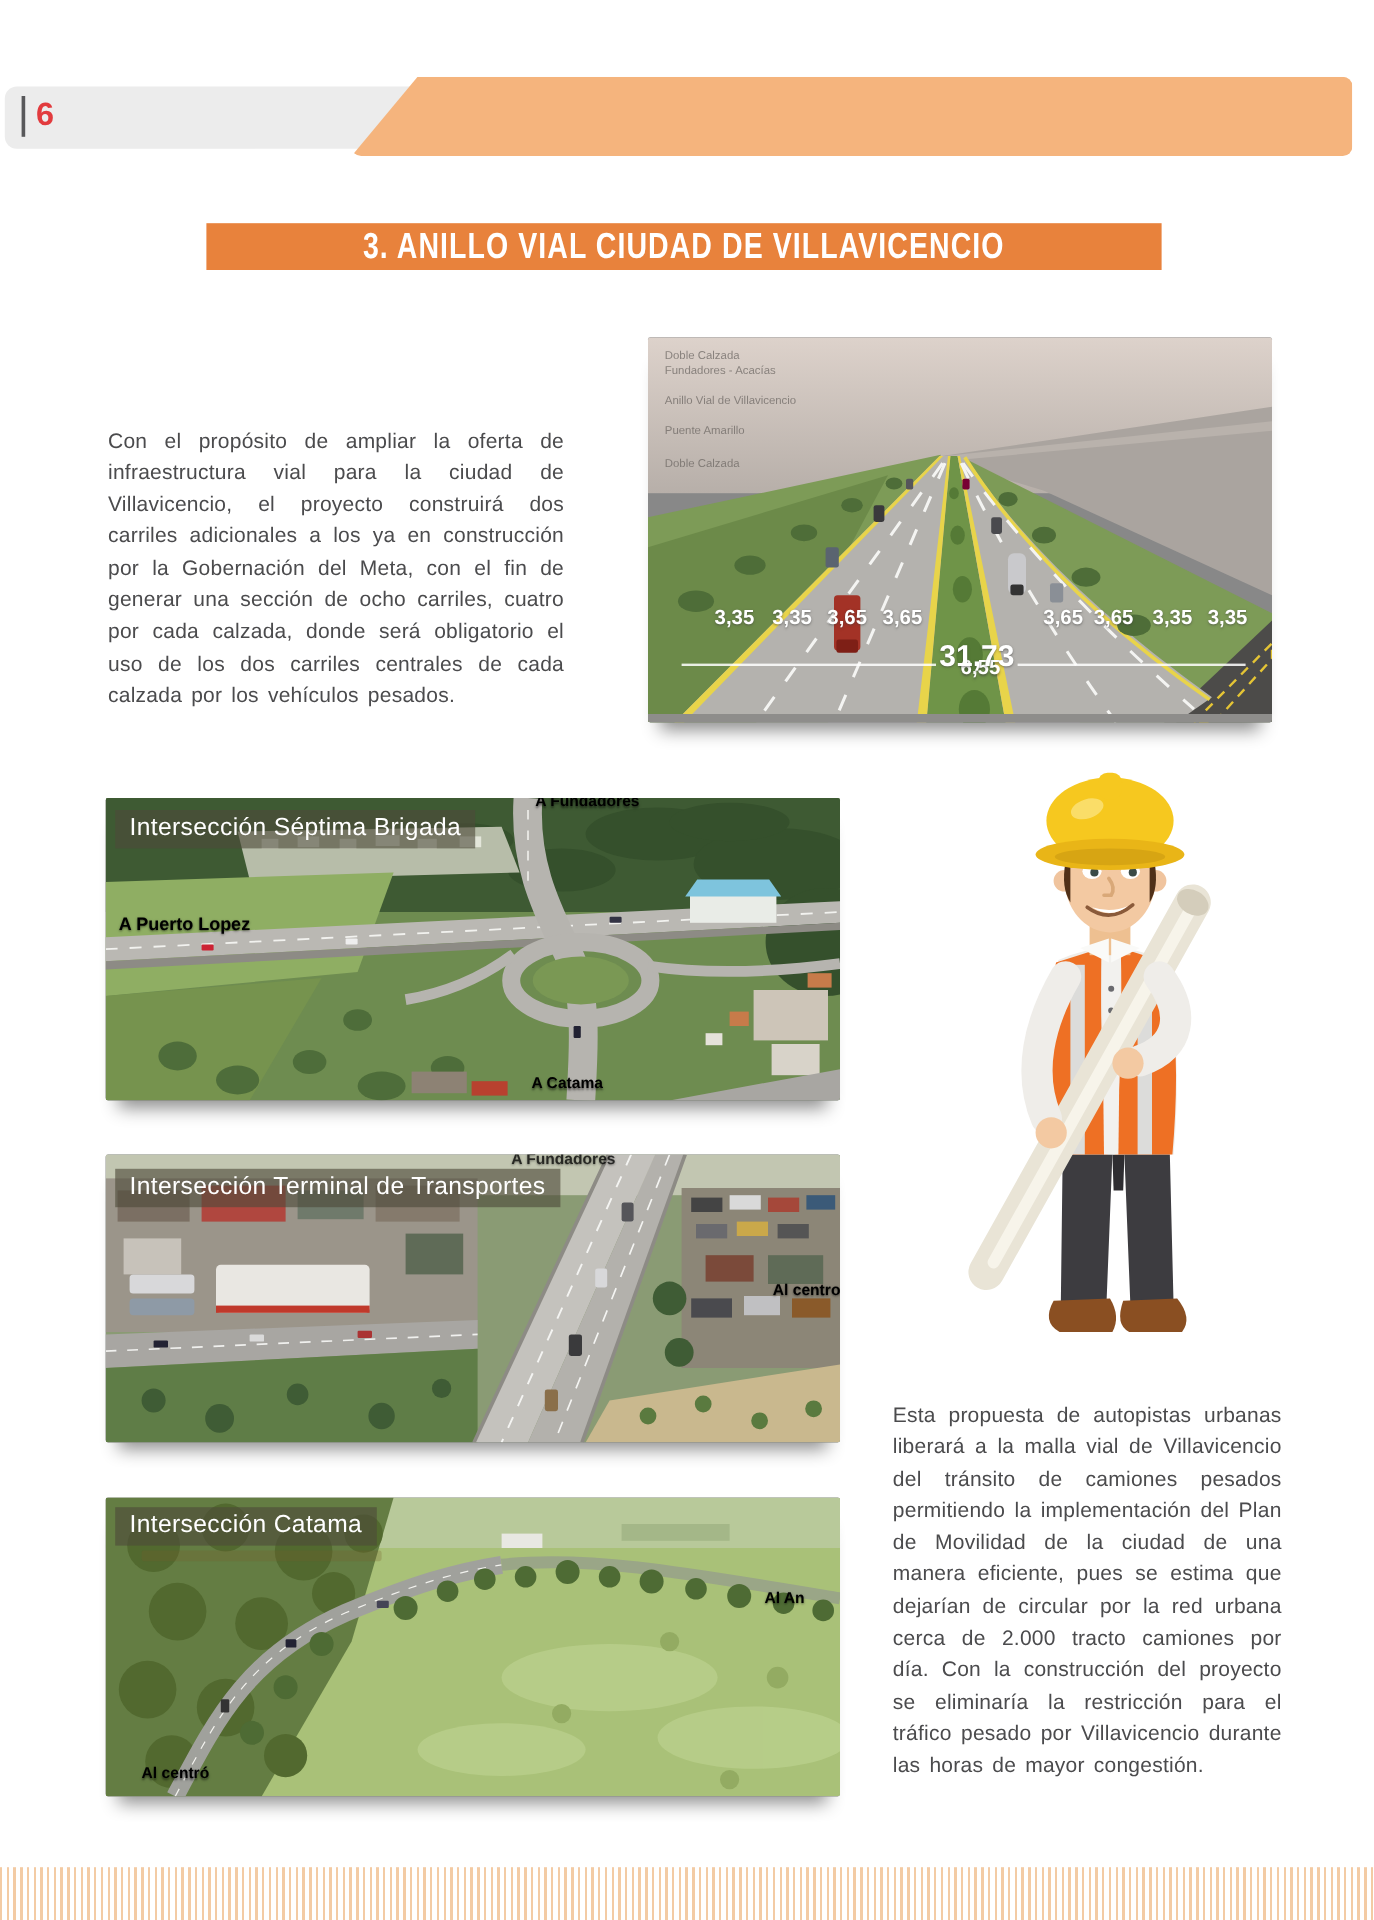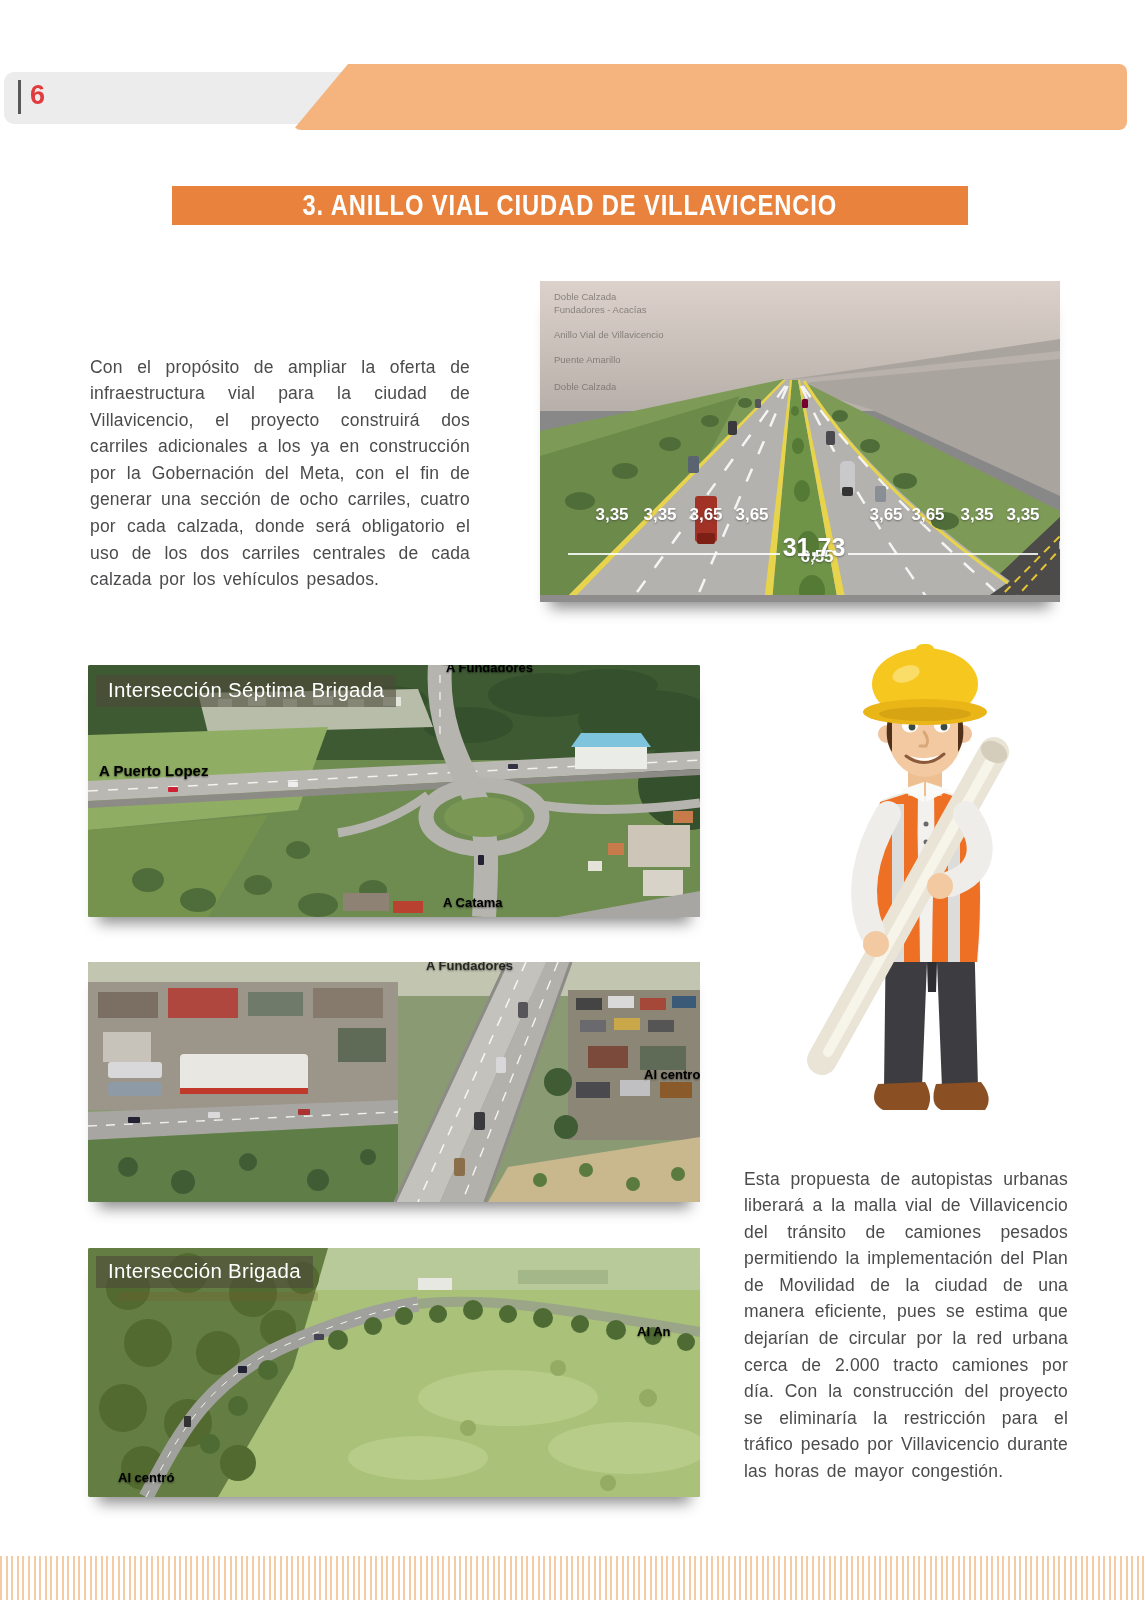--- a/index.html
+++ b/index.html
@@ -373,20 +373,23 @@
 
     <polygon points="420,205 612,175 612,240 400,240" fill="#c9b88e"></polygon>
     <g fill="#5a7a3f">
         <circle cx="452" cy="218" r="7"></circle>
         <circle cx="498" cy="208" r="7"></circle>
         <circle cx="545" cy="222" r="7"></circle>
         <circle cx="590" cy="212" r="7"></circle>
       </g>
   </svg>
   <span class="dir-label dir-small" style="left:338px;top:-4px;opacity:.8;">A Fundadores</span>
+  <div class="overlay-title" style="left:8px;top:12px;">
+    <span>Intersección Terminal de Transportes</span>
+  </div>
   <span class="dir-label dir-small" style="left:556px;top:105px;">Al centro</span>
 </div>
 
 <div class="abs fig photo3">
   <svg width="612" height="249" viewBox="0 0 612 249" preserveAspectRatio="none">
     <rect width="612" height="249" fill="#a9c178"></rect>
     <rect width="612" height="42" fill="#b8c99a"></rect>
 
     <polygon points="0,0 240,0 205,120 130,249 0,249" fill="#647d43"></polygon>
     <g fill="#52692f">
@@ -441,21 +444,21 @@
         <circle cx="520" cy="235" r="8"></circle>
       </g>
 
     <g>
         <rect x="96" y="168" width="7" height="11" fill="#333" rx="1"></rect>
         <rect x="150" y="118" width="9" height="7" fill="#223" rx="1"></rect>
         <rect x="226" y="86" width="10" height="6" fill="#445" rx="1"></rect>
       </g>
   </svg>
   <div class="overlay-title" style="left:8px;top:8px;">
-    <span>Intersección Brigada</span>
+    <span>Intersección Catama</span>
   </div>
   <div style="position:absolute;left:30px;top:44px;width:200px;height:9px;background:rgba(120,90,40,0.25);border-radius:2px;"></div>
   <span class="dir-label dir-small" style="left:549px;top:76px;">Al An</span>
   <span class="dir-label dir-small" style="left:30px;top:222px;">Al centró</span>
 </div>
 
 <div class="abs worker">
   <svg width="272" height="502" viewBox="0 0 272 502">
 
     <path d="M98,295 L96,456 L134,456 L139,330 L149,330 L154,456 L190,456 L186,295 Z" fill="#3d3c40"></path>

